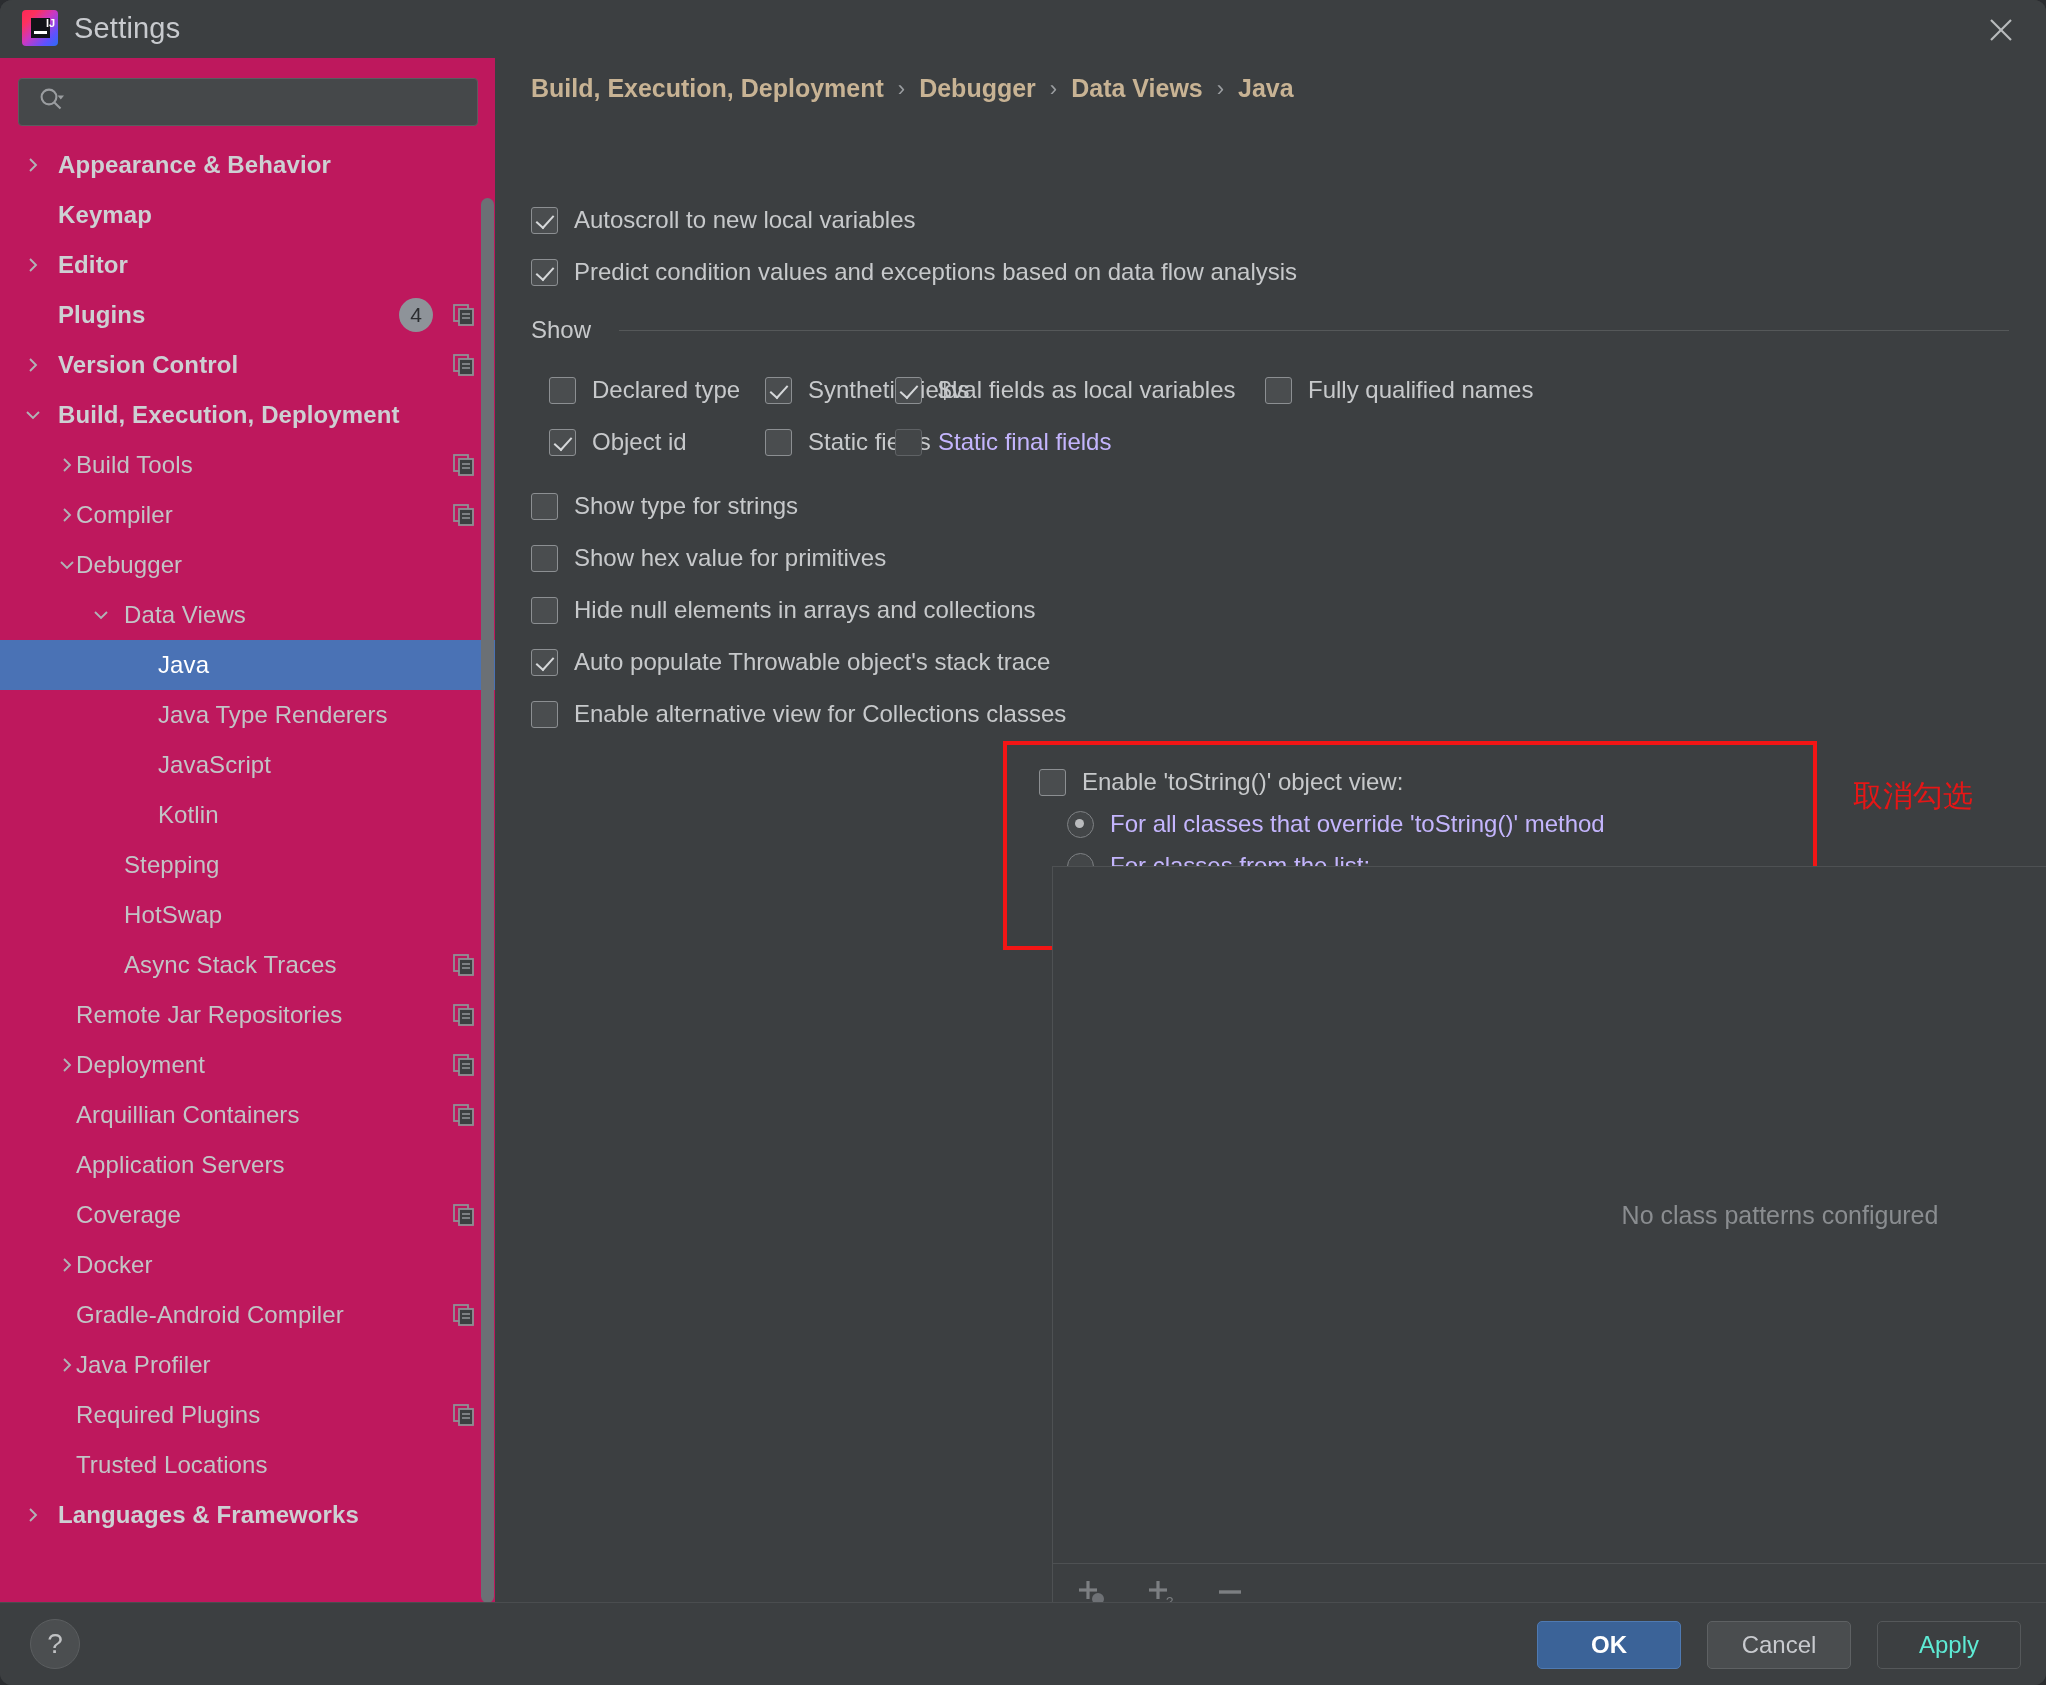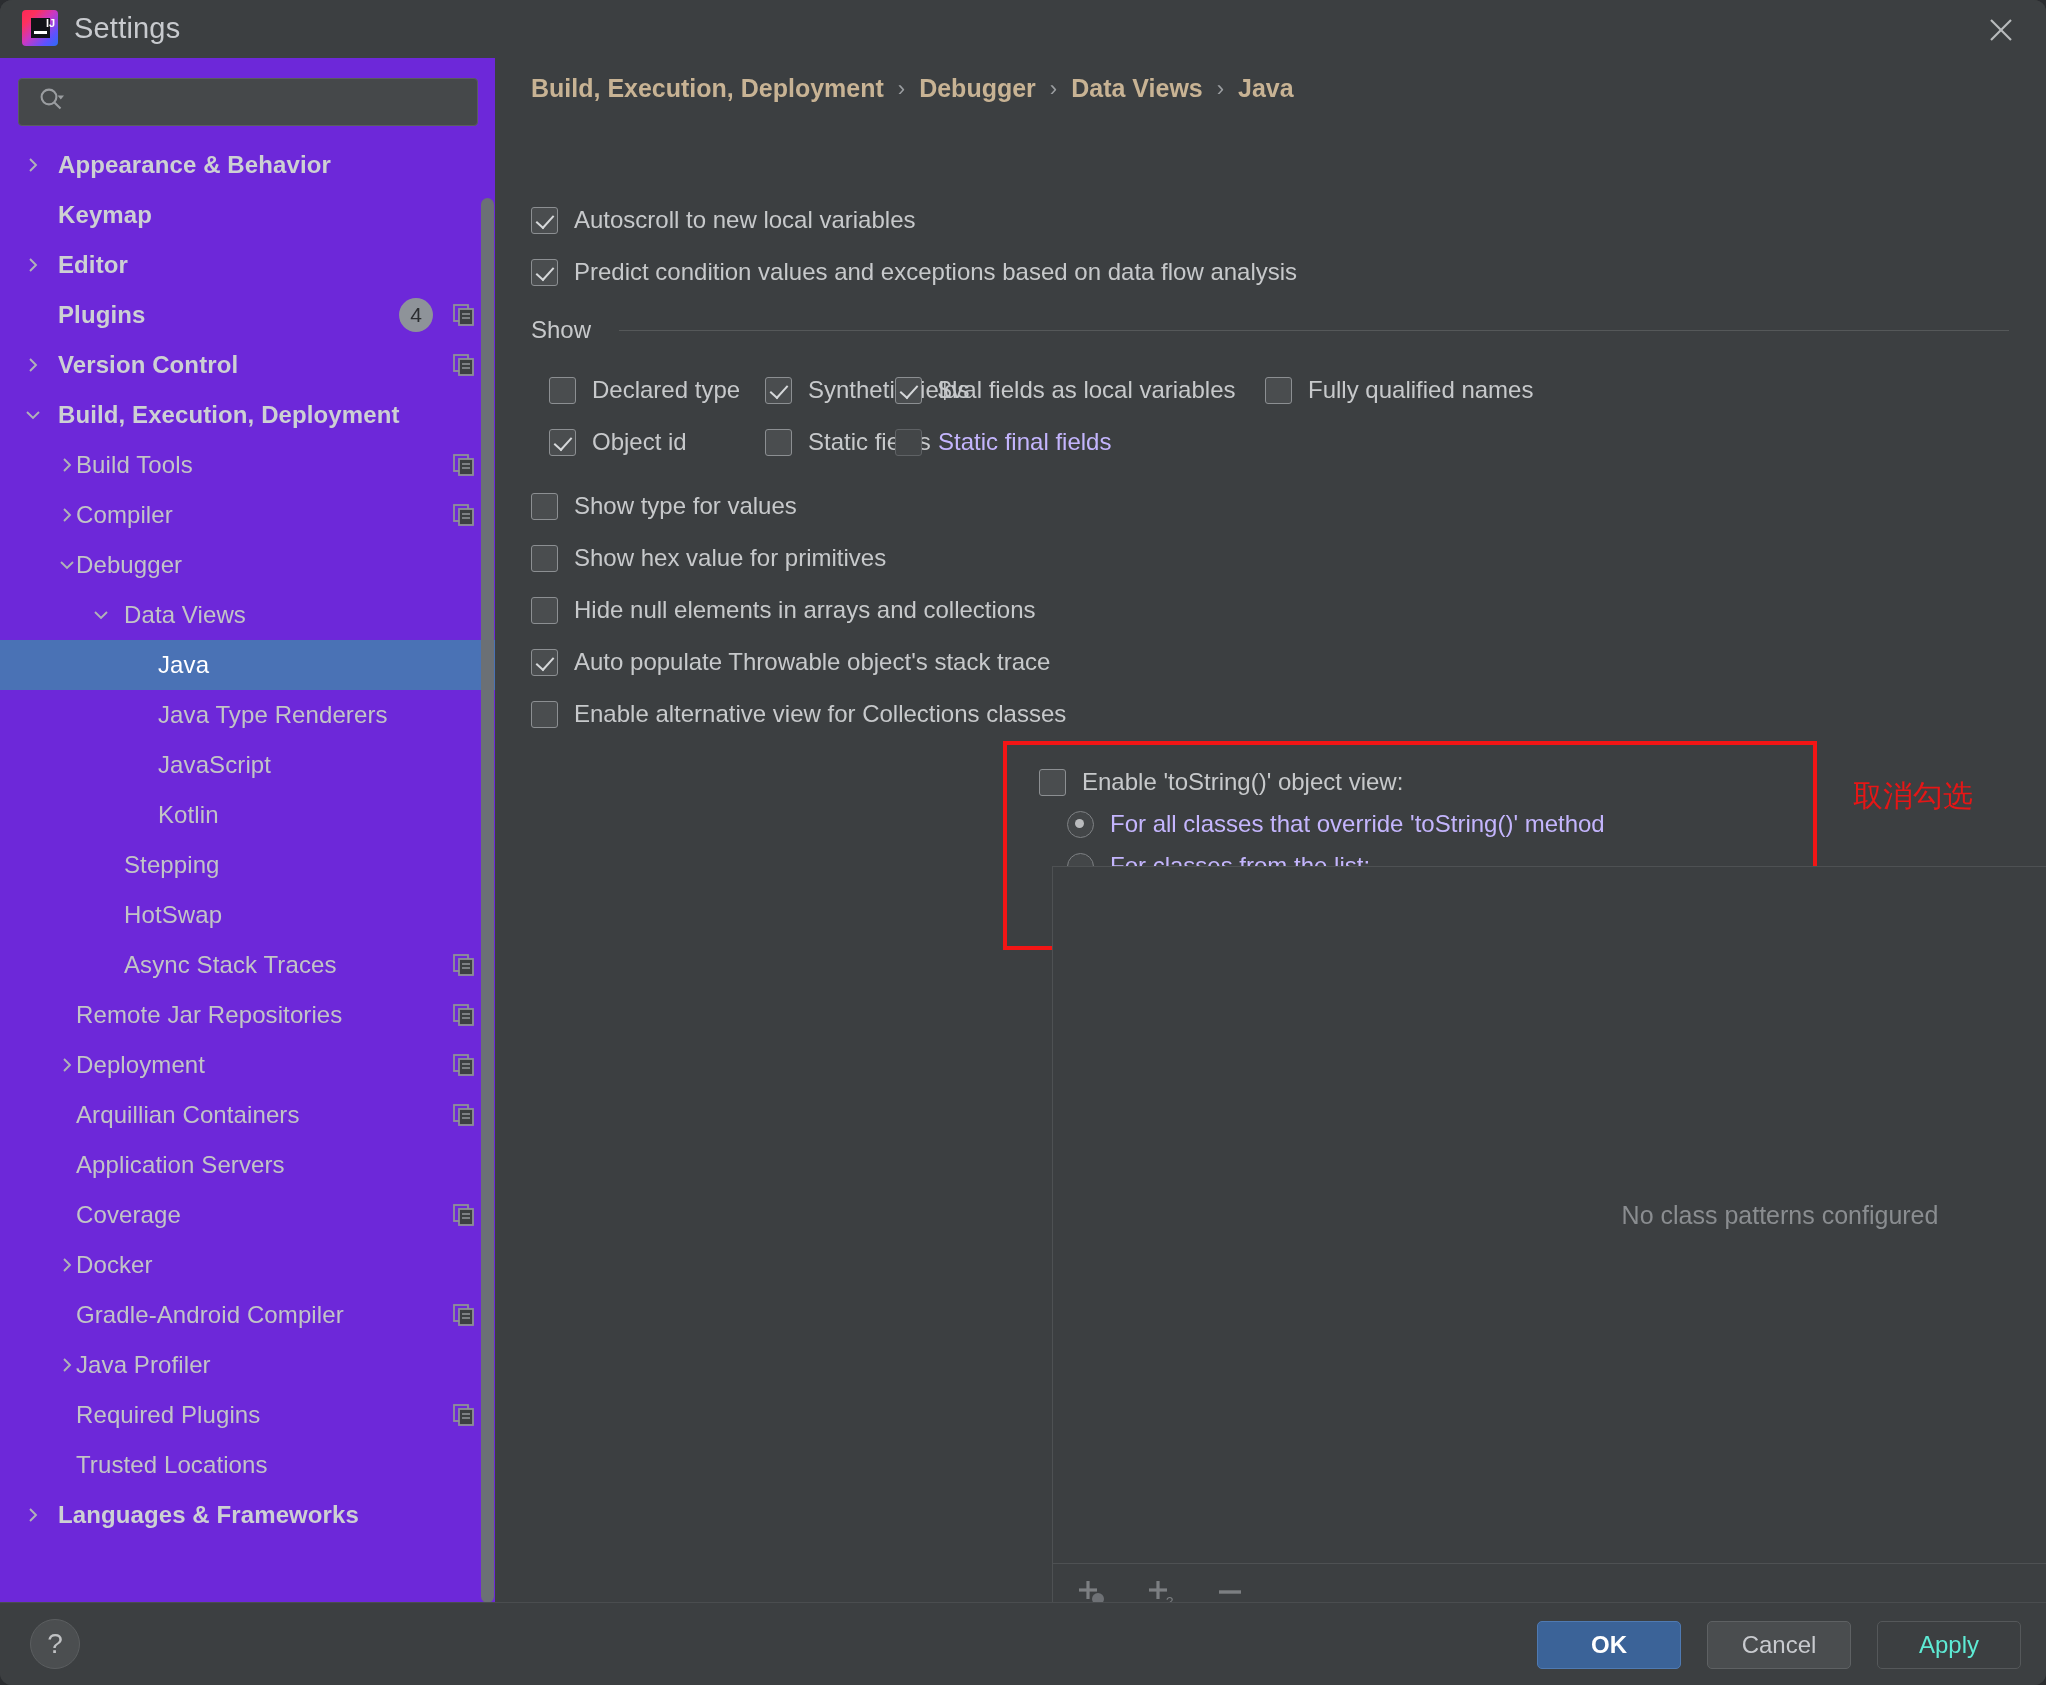--- a/index.html
+++ b/index.html
@@ -54,21 +54,21 @@
     width: 46px; height: 40px;
     display: flex; align-items: center; justify-content: center;
     cursor: pointer;
   }
   .close-btn svg { display: block; }
 
   
   .sidebar {
     position: absolute; left: 0; top: 58px;
     width: 495px; height: 1544px;
-    background: #6d28d9;
+    background: #be185d;
     overflow: hidden;
   }
   .search-wrap {
     position: absolute; left: 18px; top: 20px;
     width: 460px; height: 48px;
   }
   .search-box {
     width: 100%; height: 100%;
     background: #45484a;
     border: 1px solid #5a5d5f;
@@ -580,21 +580,21 @@
         </div>
         <div class="opt-row" style="left: 400px; top: 370px;">
           <span class="cb dim"></span>
           <span class="opt-lbl dim">Static final fields</span>
         </div>
       </div>
 
     <div id="mid-options">
         <div class="opt-row" style="left: 36px; top: 434px;">
           <span class="cb"></span>
-          <span class="opt-lbl">Show type for values</span>
+          <span class="opt-lbl">Show type for strings</span>
         </div>
         <div class="opt-row" style="left: 36px; top: 486px;">
           <span class="cb"></span>
           <span class="opt-lbl">Show hex value for primitives</span>
         </div>
         <div class="opt-row" style="left: 36px; top: 538px;">
           <span class="cb"></span>
           <span class="opt-lbl">Hide null elements in arrays and collections</span>
         </div>
         <div class="opt-row" style="left: 36px; top: 590px;">

